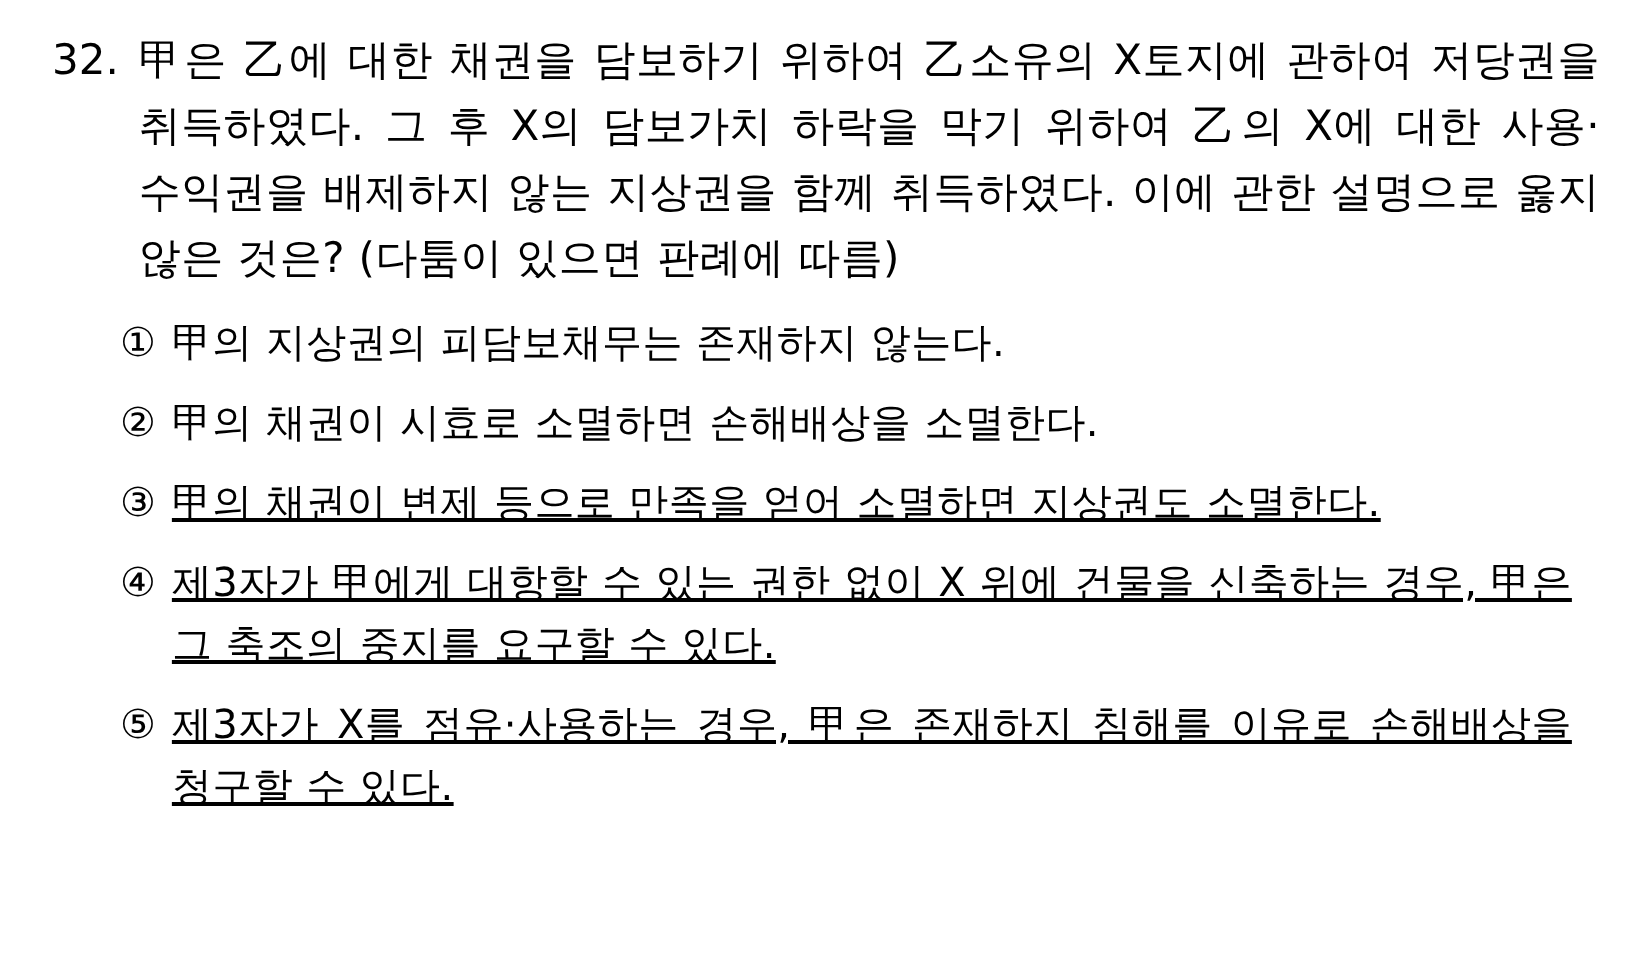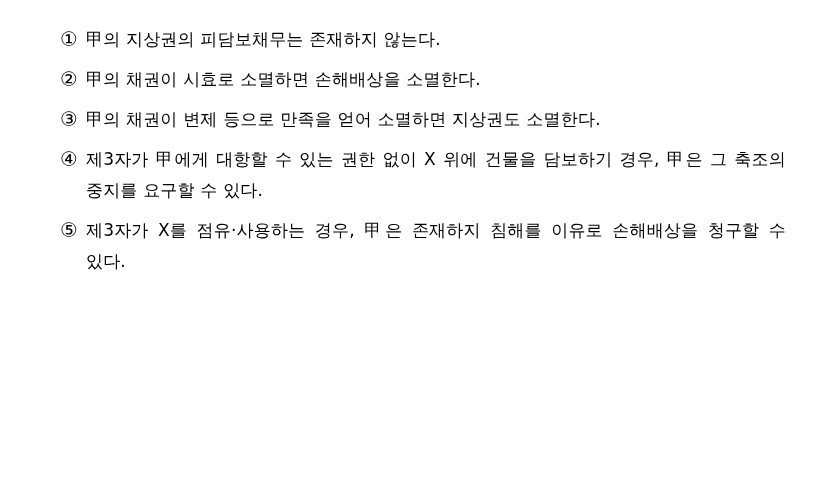--- a/index.html
+++ b/index.html
@@ -50,58 +50,63 @@
     align-items: flex-start;
     gap: 8px;
     margin-bottom: 9px;
   }
   .choice-marker {
     font-size: 20px;
     line-height: 31px;
     flex: 0 0 auto;
   }
   .choice-text {
-    font-size: 17px;
+    font-size: 20px;
     line-height: 31px;
     text-align: justify;
     text-justify: inter-character;
     word-break: keep-all;
     flex: 1 1 auto;
     letter-spacing: 0.2px;
   }
   .choice-text.wide {
     max-width: 700px;
+    text-decoration: underline;
   }
 </style>
 </head>
 <body>
 
 <div class="page">
 
+  <div class="question">
+    <div class="q-number">32.</div>
+    <div class="q-stem">甲은 乙에 대한 채권을 담보하기 위하여 乙소유의 X토지에 관하여 저당권을 취득하였다. 그 후 X의 담보가치 하락을 막기 위하여 乙의 X에 대한 사용·수익권을 배제하지 않는 지상권을 함께 취득하였다. 이에 관한 설명으로 옳지 않은 것은? (다툼이 있으면 판례에 따름)</div>
+  </div>
 
   <div class="choices">
 
     <div class="choice">
       <div class="choice-marker">①</div>
       <div class="choice-text">甲의 지상권의 피담보채무는 존재하지 않는다.</div>
     </div>
 
     <div class="choice">
       <div class="choice-marker">②</div>
       <div class="choice-text">甲의 채권이 시효로 소멸하면 손해배상을 소멸한다.</div>
     </div>
 
     <div class="choice">
       <div class="choice-marker">③</div>
       <div class="choice-text wide">甲의 채권이 변제 등으로 만족을 얻어 소멸하면 지상권도 소멸한다.</div>
     </div>
 
     <div class="choice">
       <div class="choice-marker">④</div>
-      <div class="choice-text wide">제3자가 甲에게 대항할 수 있는 권한 없이 X 위에 건물을 담보하기 경우, 甲은 그 축조의 중지를 요구할 수 있다.</div>
+      <div class="choice-text wide">제3자가 甲에게 대항할 수 있는 권한 없이 X 위에 건물을 신축하는 경우, 甲은 그 축조의 중지를 요구할 수 있다.</div>
     </div>
 
     <div class="choice">
       <div class="choice-marker">⑤</div>
       <div class="choice-text wide">제3자가 X를 점유·사용하는 경우, 甲은 존재하지 침해를 이유로 손해배상을 청구할 수 있다.</div>
     </div>
 
   </div>
 
 </div>

